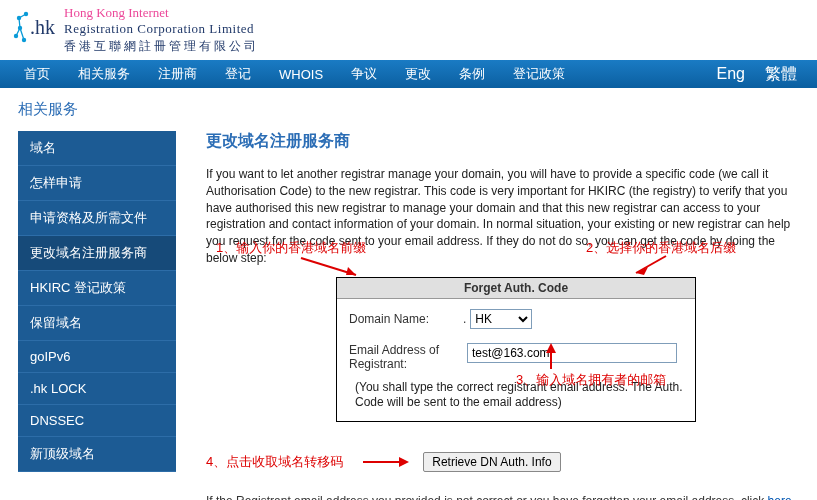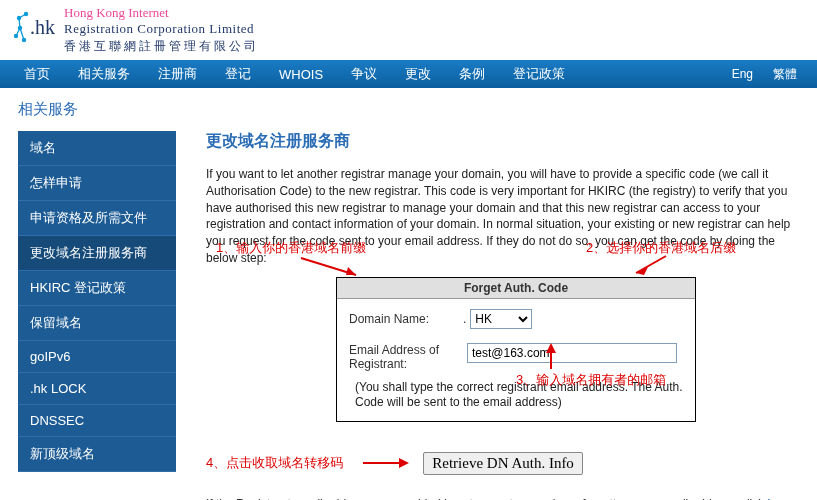--- a/index.html
+++ b/index.html
@@ -7,21 +7,21 @@
     .header { display: flex; align-items: center; padding: 8px 12px; height: 60px; }
     .logo { display: flex; align-items: center; gap: 6px; }
     .logo-icon { width: 46px; height: 40px; position: relative; }
     .logo-text { display: flex; flex-direction: column; font-family: Georgia, serif; }
     .logo-text .en1 { font-size: 13px; color: #ec4899; }
     .logo-text .en2 { font-size: 13px; color: #223a6a; letter-spacing: 0.5px; }
     .logo-text .zh { font-size: 12px; color: #223a6a; letter-spacing: 3px; margin-top: 1px; }
     .nav { background: linear-gradient(#1a7bc4, #0b5fa0); display: flex; align-items: center; height: 28px; padding: 0 10px; }
     .nav-item { color: #fff; padding: 0 14px; font-size: 13px; cursor: pointer; }
     .nav-spacer { flex: 1; }
-    .nav-lang { color: #fff; padding: 0 10px; font-size: 12px; cursor: pointer; }
+    .nav-lang { color: #fff; padding: 0 10px; font-size: 16px; cursor: pointer; }
     .page-sub { color: #2b6db5; font-size: 15px; padding: 12px 0 12px 18px; }
     .content { display: flex; padding: 0 0 0 18px; gap: 30px; }
     .sidebar { width: 158px; display: flex; flex-direction: column; }
     .sidebar-item { background: #1c5b94; color: #fff; padding: 8px 12px; font-size: 13px; border-bottom: 1px solid #2d6da8; cursor: pointer; }
     .sidebar-item.active { background: #164a79; }
     .main { flex: 1; padding-right: 18px; position: relative; }
     .main-title { color: #2b6db5; font-size: 16px; font-weight: bold; margin-bottom: 14px; }
     .main-para { font-size: 12px; color: #222; line-height: 1.4; margin-bottom: 4px; }
     .annot { color: #d00; font-size: 13px; position: absolute; }
     .form-box { border: 1px solid #000; margin: 10px 0 0 130px; width: 360px; background: #fff; }
@@ -30,21 +30,21 @@
     .form-row { display: flex; align-items: center; margin-bottom: 8px; }
     .form-label { width: 110px; text-align: left; }
     .form-input { height: 20px; font-size: 12px; padding: 1px 4px; border: 1px solid #7f9db9; }
     .domain-input { width: 120px; }
     .dot { margin: 0 4px; }
     .suffix-select { width: 62px; height: 20px; font-size: 12px; border: 1px solid #7f9db9; background: #fff; }
     .email-input { width: 210px; margin-left: 8px; }
     .email-label { width: 110px; display: flex; flex-direction: column; line-height: 1.2; }
     .form-note { font-size: 12px; color: #222; margin-top: 6px; line-height: 1.3; padding-left: 6px; }
     .retrieve-row { display: flex; align-items: center; margin-top: 30px; }
-    .retrieve-btn { margin-left: 240px; padding: 2px 8px; font-size: 15px; background: #efefef; border: 1px solid #888; border-radius: 2px; cursor: pointer; font-family: Liberation Serif, serif; }
+    .retrieve-btn { margin-left: 240px; padding: 2px 8px; font-size: 12px; background: #efefef; border: 1px solid #888; border-radius: 2px; cursor: pointer; }
     .footer-para { font-size: 12px; margin-top: 22px; }
     .footer-para a { color: #0056b3; text-decoration: underline; cursor: pointer; }
     .arrow { position: absolute; }
     .arrow svg { display: block; }
   </style>
 </head>
 <body>
 
 <div class="header">
   <div class="logo">

